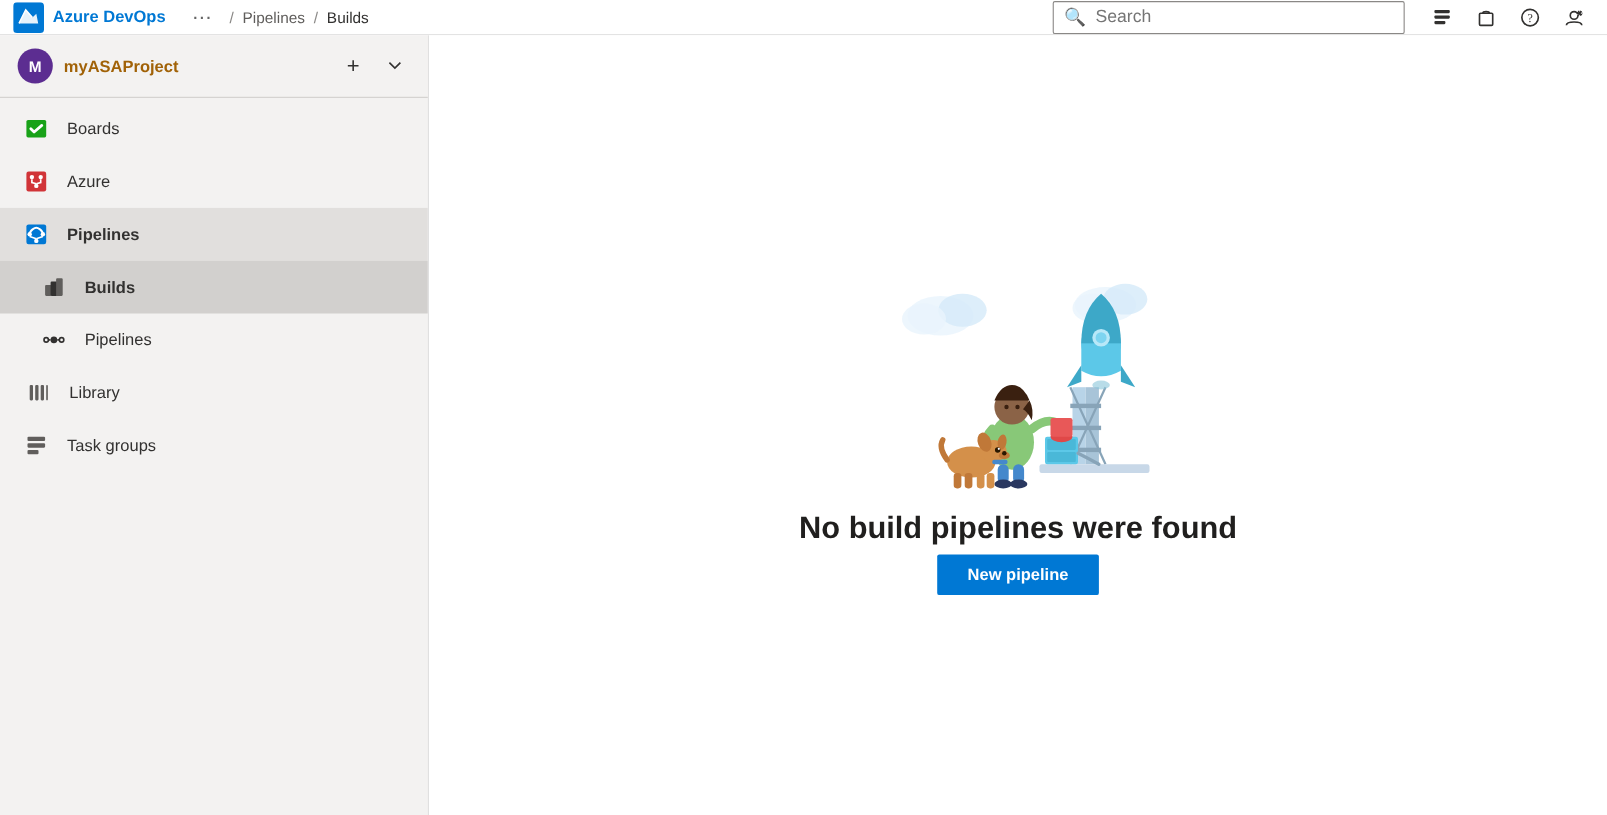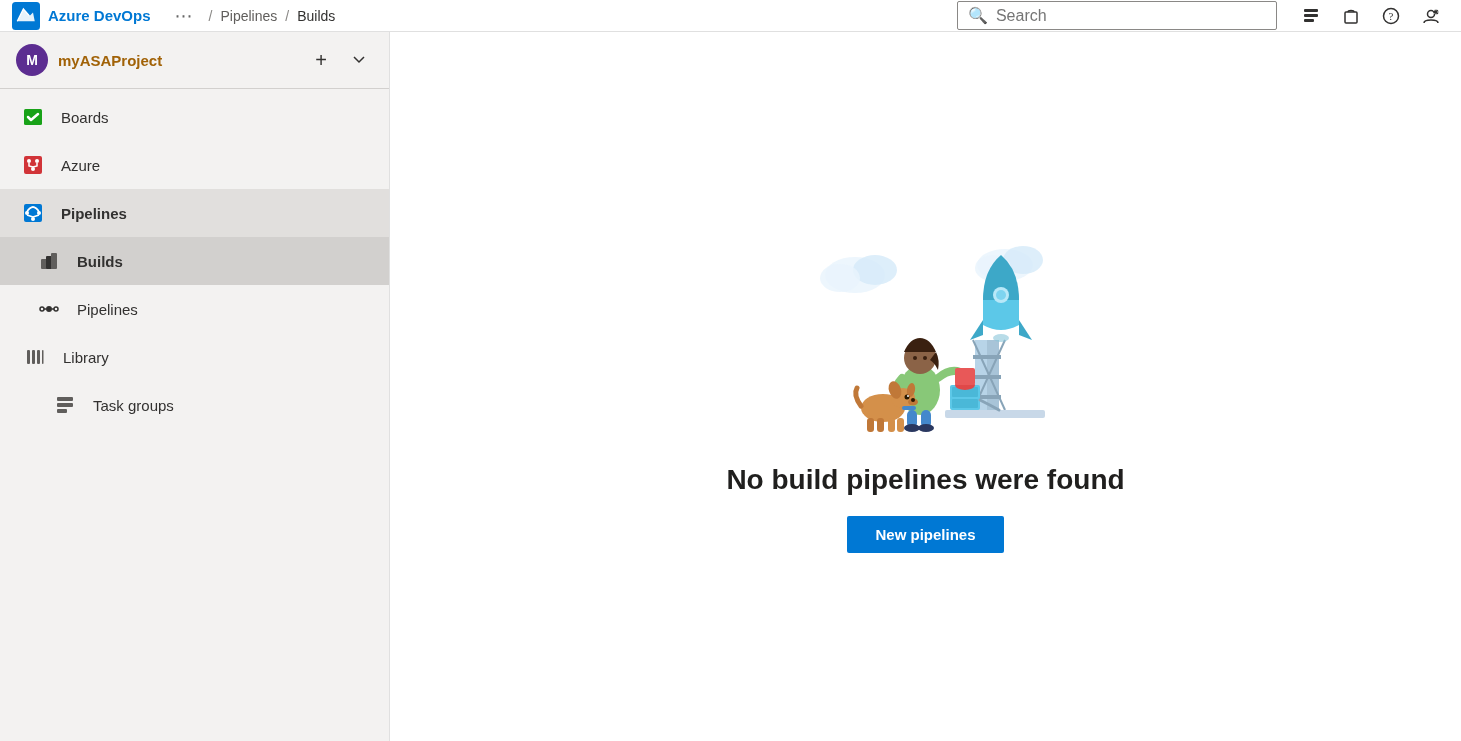--- a/index.html
+++ b/index.html
@@ -179,21 +179,21 @@
       align-items: center;
       justify-content: center;
       background: #fff;
       overflow: hidden;
     }
     .empty-state {
       display: flex;
       flex-direction: column;
       align-items: center;
       justify-content: center;
-      gap: 16px;
+      gap: 4px;
       text-align: center;
       max-width: 700px;
     }
     .empty-state-illustration {
       width: 340px;
       height: 220px;
       position: relative;
       margin-bottom: 8px;
     }
     .empty-state h2 {
@@ -365,21 +365,21 @@
           <svg width="20" height="20" viewBox="0 0 20 20" fill="none">
             <rect x="2" y="3" width="3" height="14" rx="1" fill="#605e5c"></rect>
             <rect x="7" y="3" width="3" height="14" rx="1" fill="#605e5c"></rect>
             <rect x="12" y="3" width="3" height="14" rx="1" fill="#605e5c"></rect>
             <rect x="17" y="3" width="1.5" height="14" rx="0.75" fill="#605e5c"></rect>
           </svg>
         </div>
         <span>Library</span>
       </div>
 
-      <div class="nav-item" style="padding-left:48px;">
+      <div class="nav-item" style="padding-left:16px;">
         <div class="nav-icon">
           <svg width="20" height="20" viewBox="0 0 20 20" fill="none">
             <rect x="2" y="2" width="16" height="4" rx="1" fill="#605e5c"></rect>
             <rect x="2" y="8" width="16" height="4" rx="1" fill="#605e5c"></rect>
             <rect x="2" y="14" width="10" height="4" rx="1" fill="#605e5c"></rect>
           </svg>
         </div>
         <span>Task groups</span>
       </div>
 
@@ -473,17 +473,17 @@
           <rect x="112" y="198" width="7" height="14" rx="3" fill="#c07838"></rect>
           <rect x="122" y="198" width="7" height="14" rx="3" fill="#c07838"></rect>
           <rect x="133" y="198" width="7" height="14" rx="3" fill="#d4904a"></rect>
           <rect x="142" y="198" width="7" height="14" rx="3" fill="#d4904a"></rect>
 
           <path d="M106 186 Q98 175 102 168" stroke="#c07838" stroke-width="5" stroke-linecap="round" fill="none"></path>
         </svg>
       </div>
 
       <h2>No build pipelines were found</h2>
-      <button class="new-pipeline-btn">New pipelines</button>
+      <button class="new-pipeline-btn">New pipeline</button>
     </div>
   </div>
 
 </div>
 
 </body></html>

